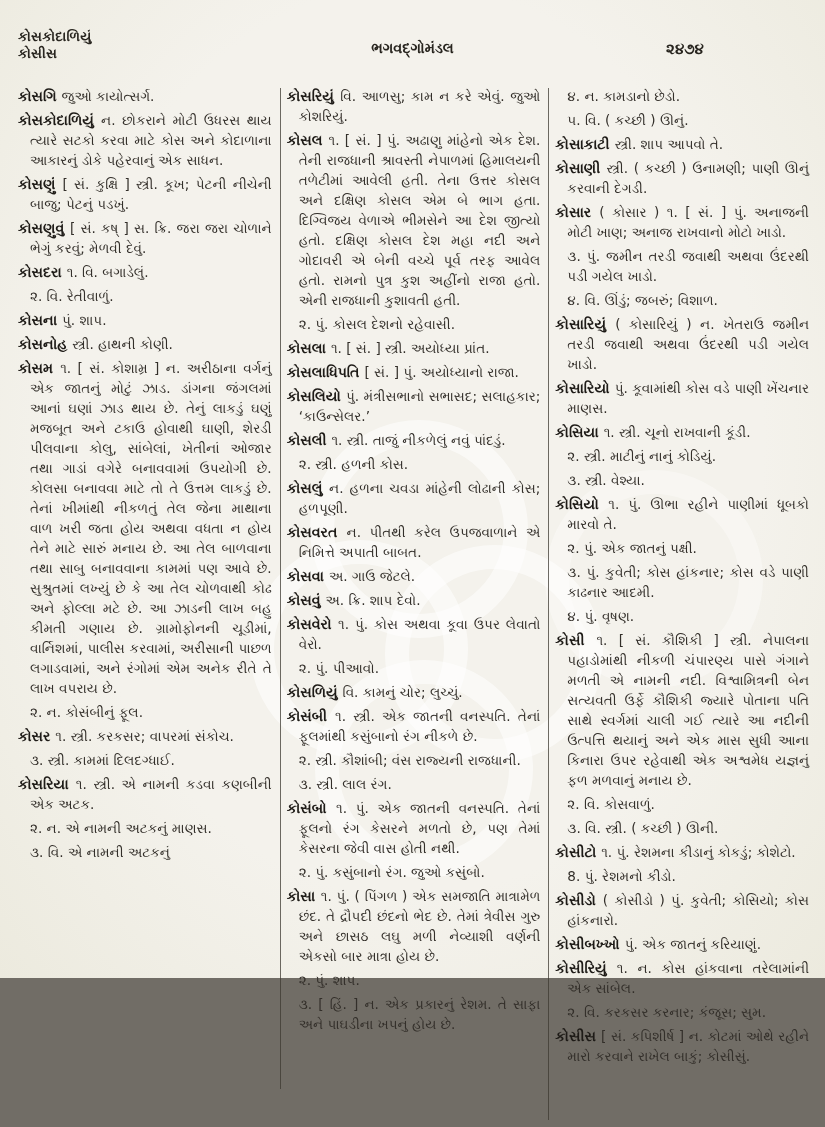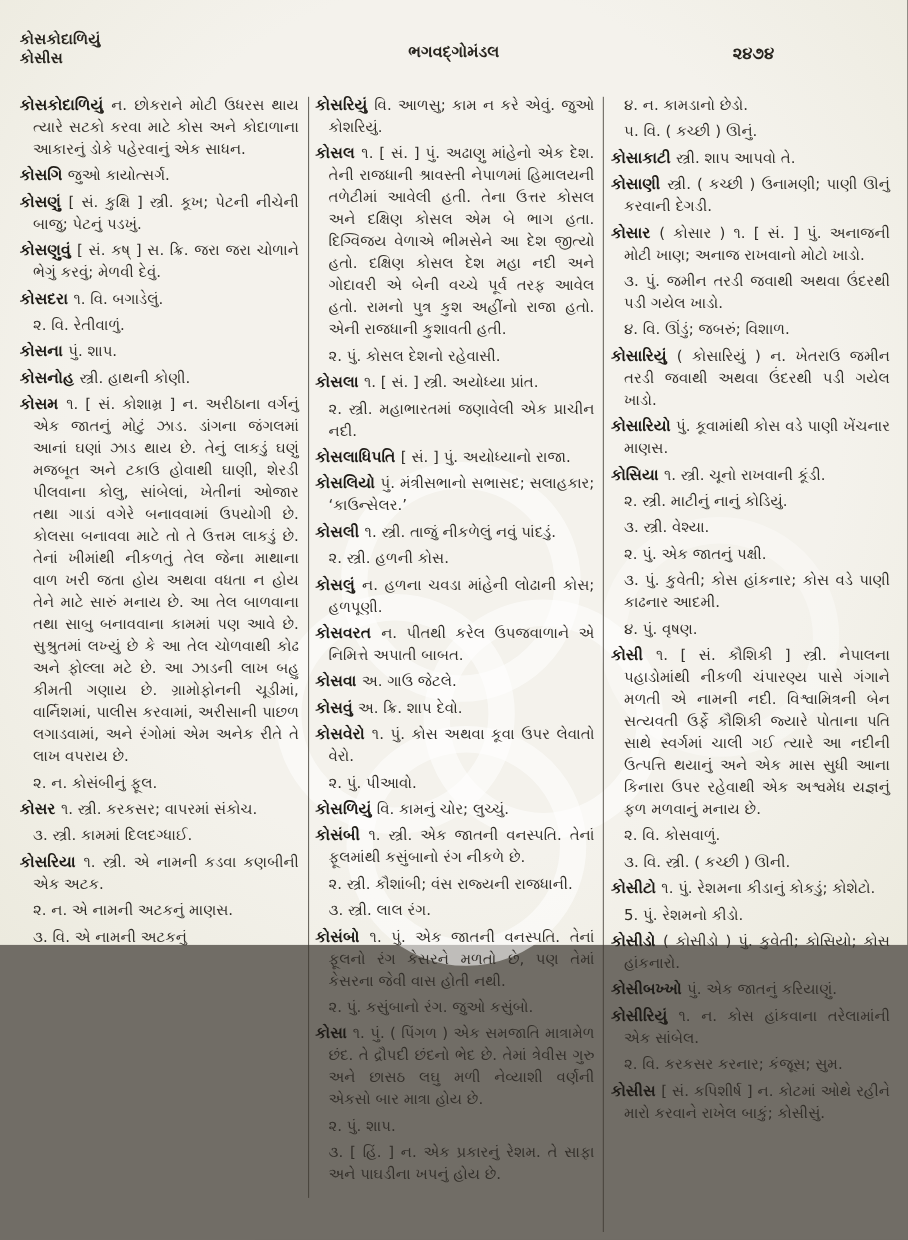--- a/index.html
+++ b/index.html
@@ -4,21 +4,21 @@
 <style>
   html, body {
     margin: 0; padding: 0;
     width: 825px; height: 1127px;
     overflow: hidden;
     background: #716d66;
     font-family: "DejaVu Sans", sans-serif;
   }
   .page {
     position: relative;
-    width: 825px; height: 859px;
+    width: 825px; height: 978px;
     background: radial-gradient(ellipse at 50% 45%, #f4f2ec 60%, #eceade 100%);
     color: #2e2b27;
     box-sizing: border-box;
   }
   
   .wm {
     position: absolute;
     border-radius: 50%;
     border: 24px solid rgba(255,255,255,0.55);
     z-index: 0;
@@ -116,43 +116,42 @@
     <div class="guide">
       <div>કોસકોદાળિયું</div>
       <div>કોસીસ</div>
     </div>
     <div class="doc-title">ભગવદ્ગોમંડલ</div>
     <div class="pageno">૨૪૭૪</div>
   </div>
 
   <div class="main">
     <div class="col">
+        <p class="entry"><b class="headword">કોસગિ </b>જુઓ કાયોત્સર્ગ.</p>
         <p class="entry"><b class="headword">કોસકોદાળિયું </b>ન. છોકરાને મોટી ઉધરસ થાય ત્યારે સટકો કરવા માટે કોસ અને કોદાળાના આકારનું ડોકે પહેરવાનું એક સાધન.</p>
-        <p class="entry"><b class="headword">કોસગિ </b>જુઓ કાયોત્સર્ગ.</p>
         <p class="entry"><b class="headword">કોસણું </b>[ સં. કુક્ષિ ] સ્ત્રી. કૂખ; પેટની નીચેની બાજુ; પેટનું પડખું.</p>
         <p class="entry"><b class="headword">કોસણુવું </b>[ સં. કષ્ ] સ. ક્રિ. જરા જરા ચોળાને ભેગું કરવું; મેળવી દેવું.</p>
         <p class="entry"><b class="headword">કોસદરા </b>૧. વિ. બગાડેલું.</p>
         <p class="sense">૨. વિ. રેતીવાળું.</p>
         <p class="entry"><b class="headword">કોસના </b>પું. શાપ.</p>
         <p class="entry"><b class="headword">કોસનોહ </b>સ્ત્રી. હાથની કોણી.</p>
         <p class="entry"><b class="headword">કોસમ </b>૧. [ સં. કોશામ્ર ] ન. અરીઠાના વર્ગનું એક જાતનું મોટું ઝાડ. ડાંગના જંગલમાં આનાં ઘણાં ઝાડ થાય છે. તેનું લાકડું ઘણું મજબૂત અને ટકાઉ હોવાથી ઘાણી, શેરડી પીલવાના કોલુ, સાંબેલાં, ખેતીનાં ઓજાર તથા ગાડાં વગેરે બનાવવામાં ઉપયોગી છે. કોલસા બનાવવા માટે તો તે ઉત્તમ લાકડું છે. તેનાં ખીમાંથી નીકળતું તેલ જેના માથાના વાળ ખરી જતા હોય અથવા વધતા ન હોય તેને માટે સારું મનાય છે. આ તેલ બાળવાના તથા સાબુ બનાવવાના કામમાં પણ આવે છે. સુશ્રુતમાં લખ્યું છે કે આ તેલ ચોળવાથી કોઢ અને ફોલ્લા મટે છે. આ ઝાડની લાખ બહુ કીમતી ગણાય છે. ગ્રામોફોનની ચૂડીમાં, વાર્નિશમાં, પાલીસ કરવામાં, અરીસાની પાછળ લગાડવામાં, અને રંગોમાં એમ અનેક રીતે તે લાખ વપરાય છે.</p>
         <p class="sense">૨. ન. કોસંબીનું ફૂલ.</p>
         <p class="entry"><b class="headword">કોસર </b>૧. સ્ત્રી. કરકસર; વાપરમાં સંકોચ.</p>
         <p class="sense">૩. સ્ત્રી. કામમાં દિલદગ્ધાઈ.</p>
         <p class="entry"><b class="headword">કોસરિયા </b>૧. સ્ત્રી. એ નામની કડવા કણબીની એક અટક.</p>
         <p class="sense">૨. ન. એ નામની અટકનું માણસ.</p>
         <p class="sense">૩. વિ. એ નામની અટકનું</p>
       </div>
     <div class="vrule r1"></div>
     <div class="col">
         <p class="entry"><b class="headword">કોસરિયું </b>વિ. આળસુ; કામ ન કરે એવું. જુઓ કોશરિયું.</p>
         <p class="entry"><b class="headword">કોસલ </b>૧. [ સં. ] પું. અઢાણુ માંહેનો એક દેશ. તેની રાજધાની શ્રાવસ્તી નેપાળમાં હિમાલયની તળેટીમાં આવેલી હતી. તેના ઉત્તર કોસલ અને દક્ષિણ કોસલ એમ બે ભાગ હતા. દિગ્વિજય વેળાએ ભીમસેને આ દેશ જીત્યો હતો. દક્ષિણ કોસલ દેશ મહા નદી અને ગોદાવરી એ બેની વચ્ચે પૂર્વ તરફ આવેલ હતો. રામનો પુત્ર કુશ અહીંનો રાજા હતો. એની રાજધાની કુશાવતી હતી.</p>
         <p class="sense">૨. પું. કોસલ દેશનો રહેવાસી.</p>
         <p class="entry"><b class="headword">કોસલા </b>૧. [ સં. ] સ્ત્રી. અયોધ્યા પ્રાંત.</p>
-        <p class="sense">૨. સ્ત્રી. મહાભારતમાં જણાવેલી એક પ્રાચીન નદી.</p>
         <p class="entry"><b class="headword">કોસલાધિપતિ </b>[ સં. ] પું. અયોધ્યાનો રાજા.</p>
         <p class="entry"><b class="headword">કોસલિયો </b>પું. મંત્રીસભાનો સભાસદ; સલાહકાર; ‘કાઉન્સેલર.’</p>
         <p class="entry"><b class="headword">કોસલી </b>૧. સ્ત્રી. તાજું નીકળેલું નવું પાંદડું.</p>
         <p class="sense">૨. સ્ત્રી. હળની કોસ.</p>
         <p class="entry"><b class="headword">કોસલું </b>ન. હળના ચવડા માંહેની લોઢાની કોસ; હળપૂણી.</p>
         <p class="entry"><b class="headword">કોસવરત </b>ન. પીતથી કરેલ ઉપજવાળાને એ નિમિત્તે અપાતી બાબત.</p>
         <p class="entry"><b class="headword">કોસવા </b>અ. ગાઉ જેટલે.</p>
         <p class="entry"><b class="headword">કોસવું </b>અ. ક્રિ. શાપ દેવો.</p>
         <p class="entry"><b class="headword">કોસવેરો </b>૧. પું. કોસ અથવા કૂવા ઉપર લેવાતો વેરો.</p>
         <p class="sense">૨. પું. પીઆવો.</p>
@@ -173,28 +172,29 @@
         <p class="entry"><b class="headword">કોસાકાટી </b>સ્ત્રી. શાપ આપવો તે.</p>
         <p class="entry"><b class="headword">કોસાણી </b>સ્ત્રી. ( કચ્છી ) ઉનામણી; પાણી ઊનું કરવાની દેગડી.</p>
         <p class="entry"><b class="headword">કોસાર </b>( કોસાર ) ૧. [ સં. ] પું. અનાજની મોટી ખાણ; અનાજ રાખવાનો મોટો ખાડો.</p>
         <p class="sense">૩. પું. જમીન તરડી જવાથી અથવા ઉંદરથી પડી ગયેલ ખાડો.</p>
         <p class="sense">૪. વિ. ઊંડું; જબરું; વિશાળ.</p>
         <p class="entry"><b class="headword">કોસારિયું </b>( કોસારિયું ) ન. ખેતરાઉ જમીન તરડી જવાથી અથવા ઉંદરથી પડી ગયેલ ખાડો.</p>
         <p class="entry"><b class="headword">કોસારિયો </b>પું. કૂવામાંથી કોસ વડે પાણી ખેંચનાર માણસ.</p>
         <p class="entry"><b class="headword">કોસિયા </b>૧. સ્ત્રી. ચૂનો રાખવાની કૂંડી.</p>
         <p class="sense">૨. સ્ત્રી. માટીનું નાનું કોડિયું.</p>
         <p class="sense">૩. સ્ત્રી. વેશ્યા.</p>
+        <p class="entry"><b class="headword">કોસિયો </b>૧. પું. ઊભા રહીને પાણીમાં ધૂબકો મારવો તે.</p>
         <p class="sense">૨. પું. એક જાતનું પક્ષી.</p>
         <p class="sense">૩. પું. કુવેતી; કોસ હાંકનાર; કોસ વડે પાણી કાઢનાર આદમી.</p>
         <p class="sense">૪. પું. વૃષણ.</p>
         <p class="entry"><b class="headword">કોસી </b>૧. [ સં. કૌશિકી ] સ્ત્રી. નેપાલના પહાડોમાંથી નીકળી ચંપારણ્ય પાસે ગંગાને મળતી એ નામની નદી. વિશ્વામિત્રની બેન સત્યવતી ઉર્ફે કૌશિકી જ્યારે પોતાના પતિ સાથે સ્વર્ગમાં ચાલી ગઈ ત્યારે આ નદીની ઉત્પત્તિ થયાનું અને એક માસ સુધી આના કિનારા ઉપર રહેવાથી એક અશ્વમેધ યજ્ઞનું ફળ મળવાનું મનાય છે.</p>
         <p class="sense">૨. વિ. કોસવાળું.</p>
         <p class="sense">૩. વિ. સ્ત્રી. ( કચ્છી ) ઊની.</p>
         <p class="entry"><b class="headword">કોસીટો </b>૧. પું. રેશમના કીડાનું કોકડું; કોશેટો.</p>
-        <p class="sense">5. પું. રેશમનો કીડો.</p>
+        <p class="sense">8. પું. રેશમનો કીડો.</p>
         <p class="entry"><b class="headword">કોસીડો </b>( કોસીડો ) પું. કુવેતી; કોસિયો; કોસ હાંકનારો.</p>
         <p class="entry"><b class="headword">કોસીબખ્ખો </b>પું. એક જાતનું કરિયાણું.</p>
         <p class="entry"><b class="headword">કોસીરિયું </b>૧. ન. કોસ હાંકવાના તરેલામાંની એક સાંબેલ.</p>
         <p class="sense">૨. વિ. કરકસર કરનાર; કંજૂસ; સુમ.</p>
         <p class="entry"><b class="headword">કોસીસ </b>[ સં. કપિશીર્ષ ] ન. કોટમાં ઓથે રહીને મારો કરવાને રાખેલ બાકું; કોસીસું.</p>
       </div>
   </div>
 
 </div>
 

